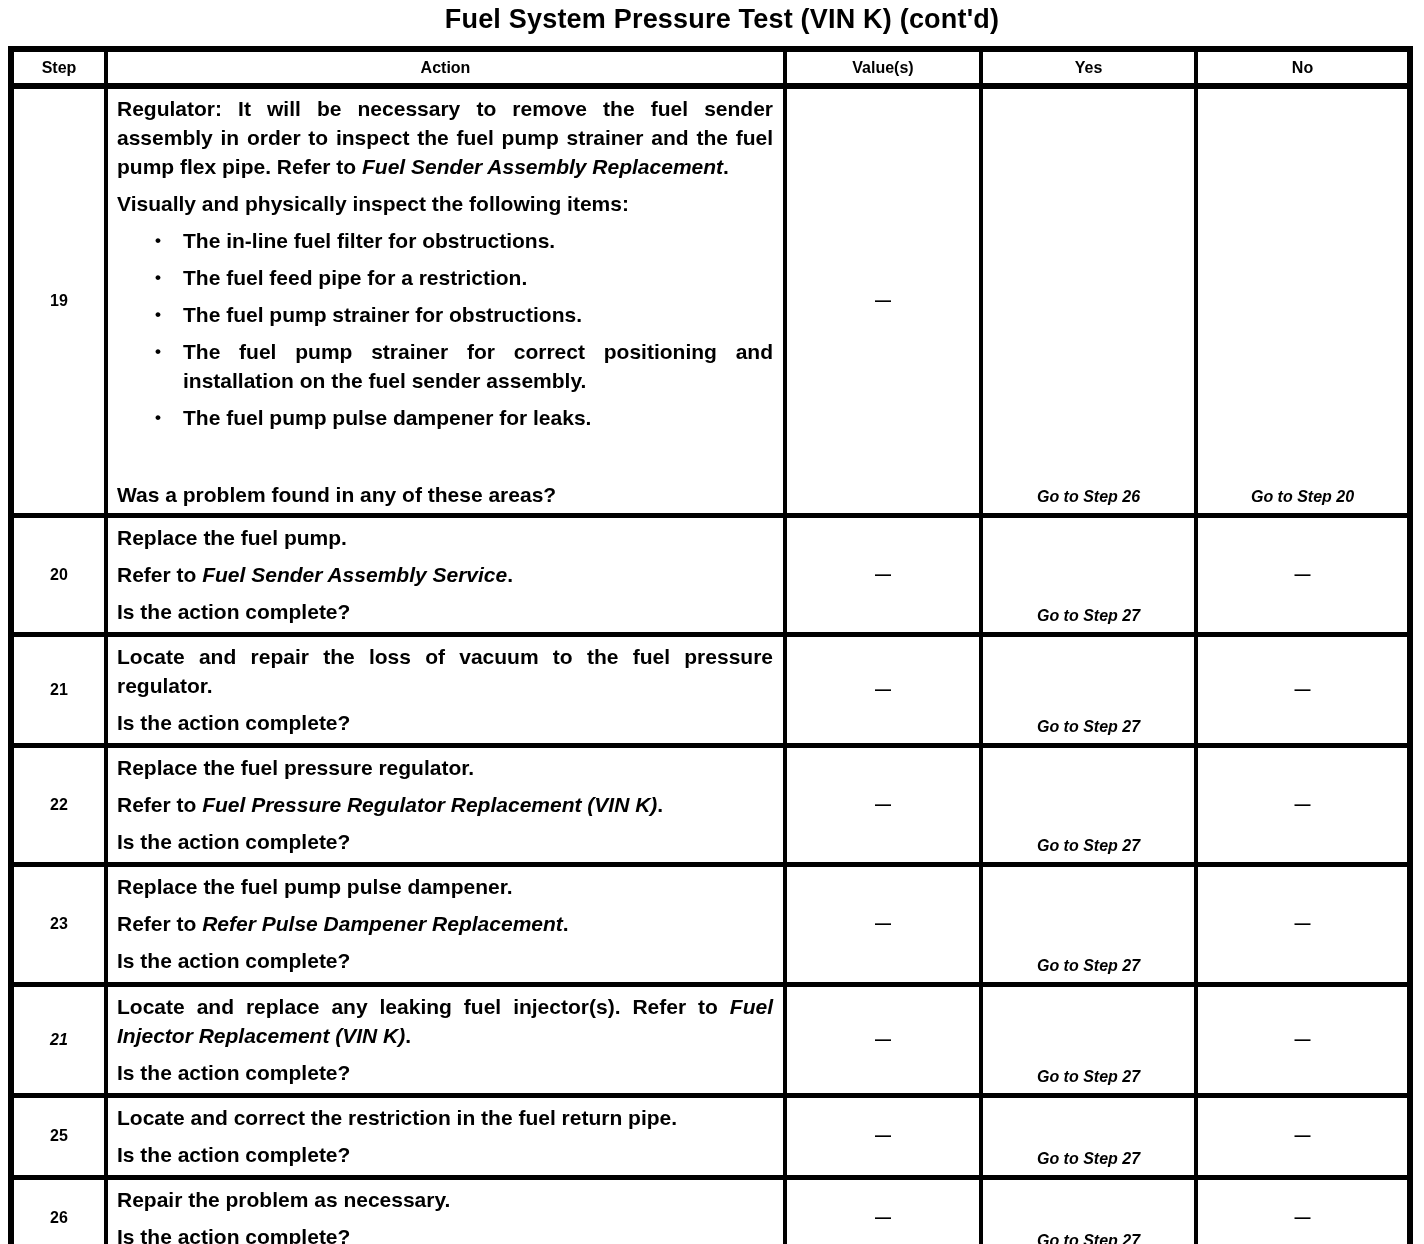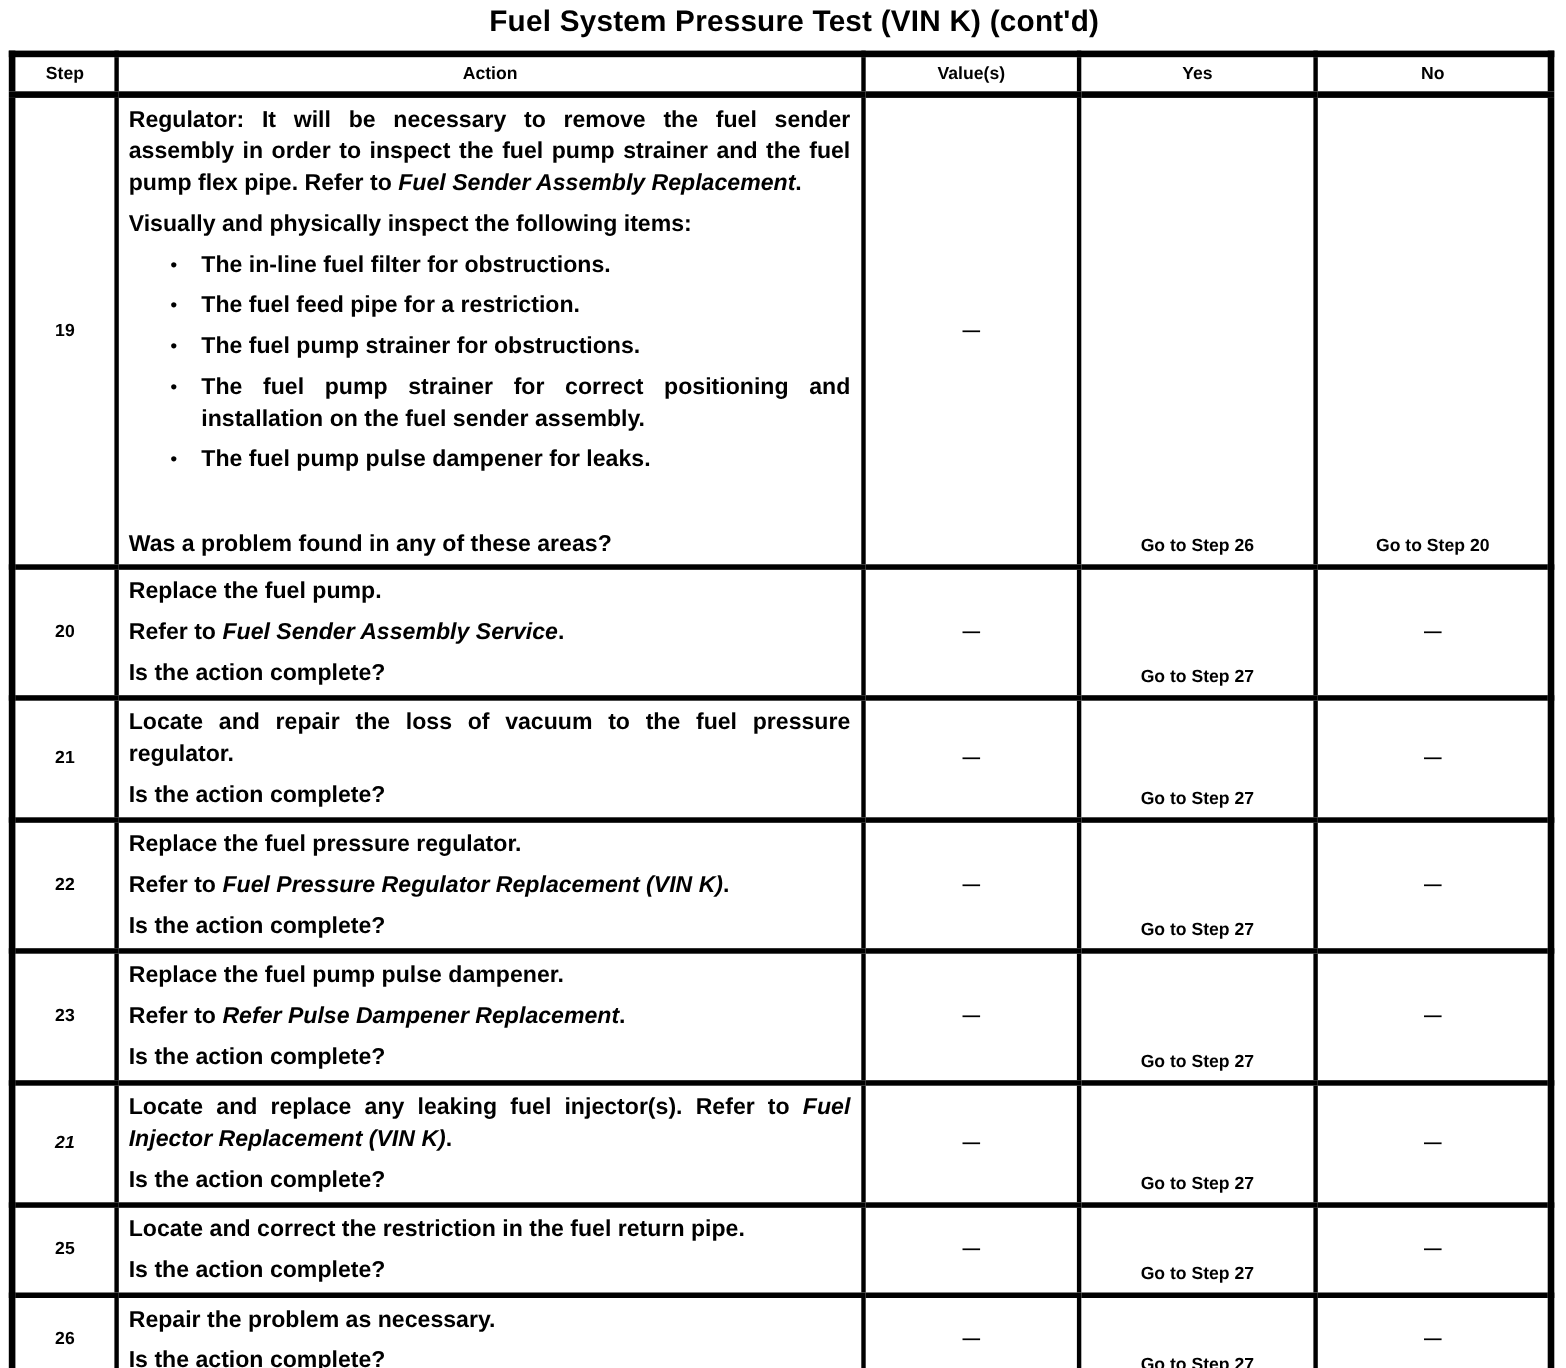--- a/index.html
+++ b/index.html
@@ -56,21 +56,21 @@
   .bl { display:flex; margin-left:38px; }
   .blt { width:28px; flex:0 0 28px; font-size:17px; }
   .bltxt { flex:1; text-align:justify; }
   .q { position:absolute; left:9px; bottom:4px; margin:0; }
   td.mid { text-align:center; vertical-align:middle; }
   td.goto {
     text-align:center;
     vertical-align:bottom;
     padding-bottom:7px;
   }
-  .gototext { }
+  .gototext { font-style:italic; }
 </style>
 </head>
 <body>
 
 <div>
   <h1 class="title">Fuel System Pressure Test (VIN K) (cont'd)</h1>
 
   <table class="dt">
     <colgroup>
       <col style="width:95px">

